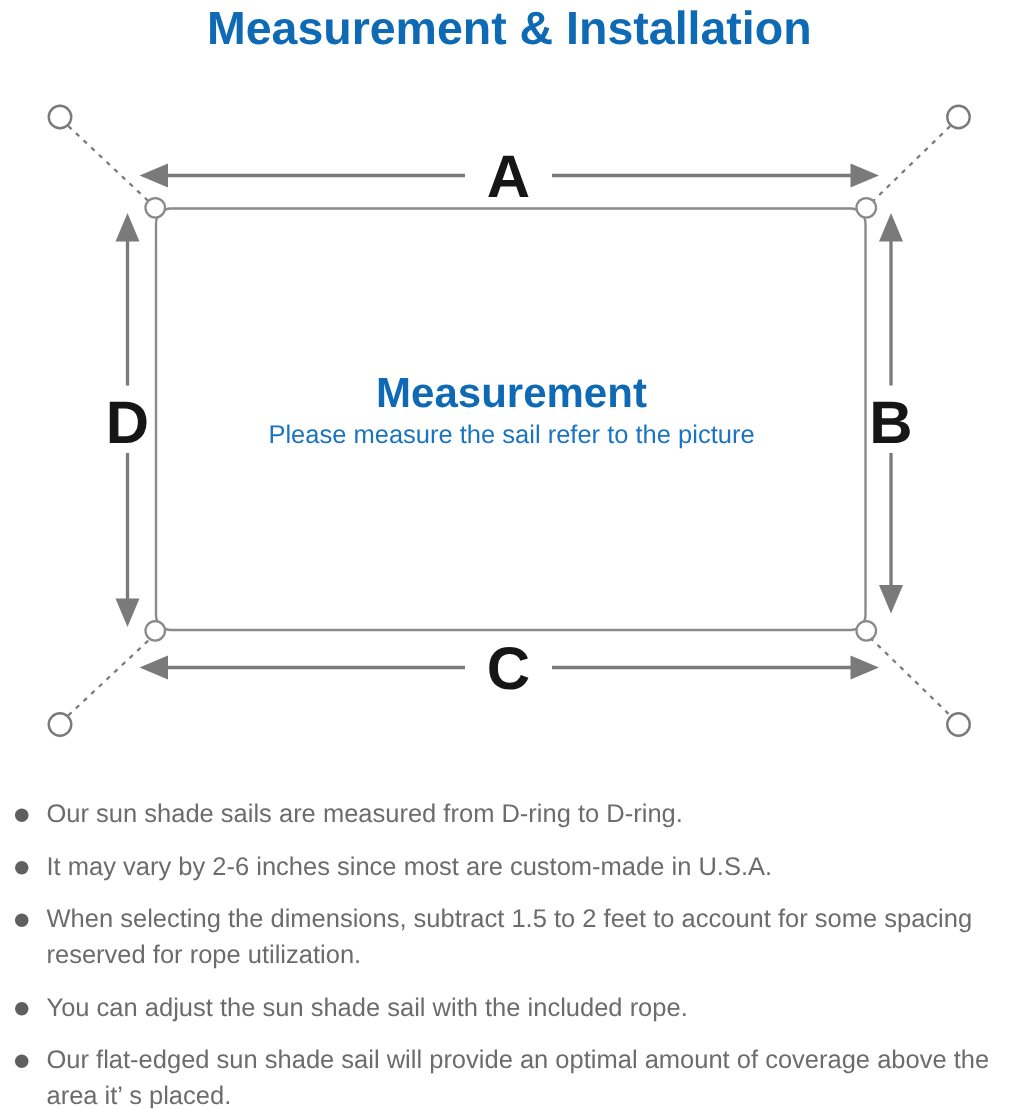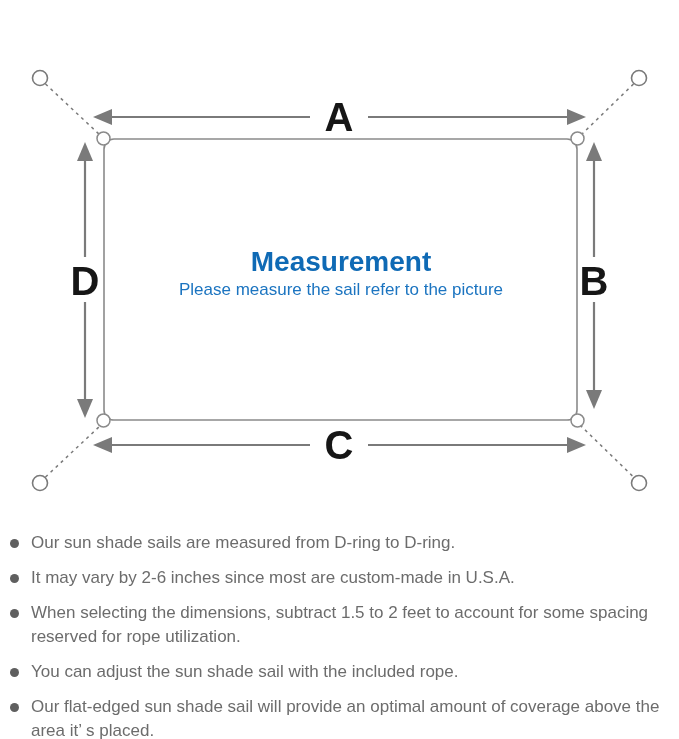--- a/index.html
+++ b/index.html
@@ -29,20 +29,21 @@
   }
   .note-text{
     width:650px;font-size:17px;line-height:24px;color:#6c6c6c;
   }
 </style>
 </head>
 <body>
 
 <div class="page">
 
+  <h1 class="page-title">Measurement &amp; Installation</h1>
 
   <svg class="diagram-svg" width="679" height="466" viewBox="0 0 679 466">
 
     <circle cx="40" cy="23" r="7.5" fill="#fff" stroke="#7a7a7a" stroke-width="1.6"></circle>
     <circle cx="639" cy="23" r="7.5" fill="#fff" stroke="#7a7a7a" stroke-width="1.6"></circle>
     <circle cx="40" cy="428" r="7.5" fill="#fff" stroke="#7a7a7a" stroke-width="1.6"></circle>
     <circle cx="639" cy="428" r="7.5" fill="#fff" stroke="#7a7a7a" stroke-width="1.6"></circle>
 
     <line x1="45.5" y1="29" x2="101" y2="81" stroke="#7a7a7a" stroke-width="1.5" stroke-dasharray="3 4"></line>
     <line x1="633.5" y1="29" x2="580" y2="81" stroke="#7a7a7a" stroke-width="1.5" stroke-dasharray="3 4"></line>

